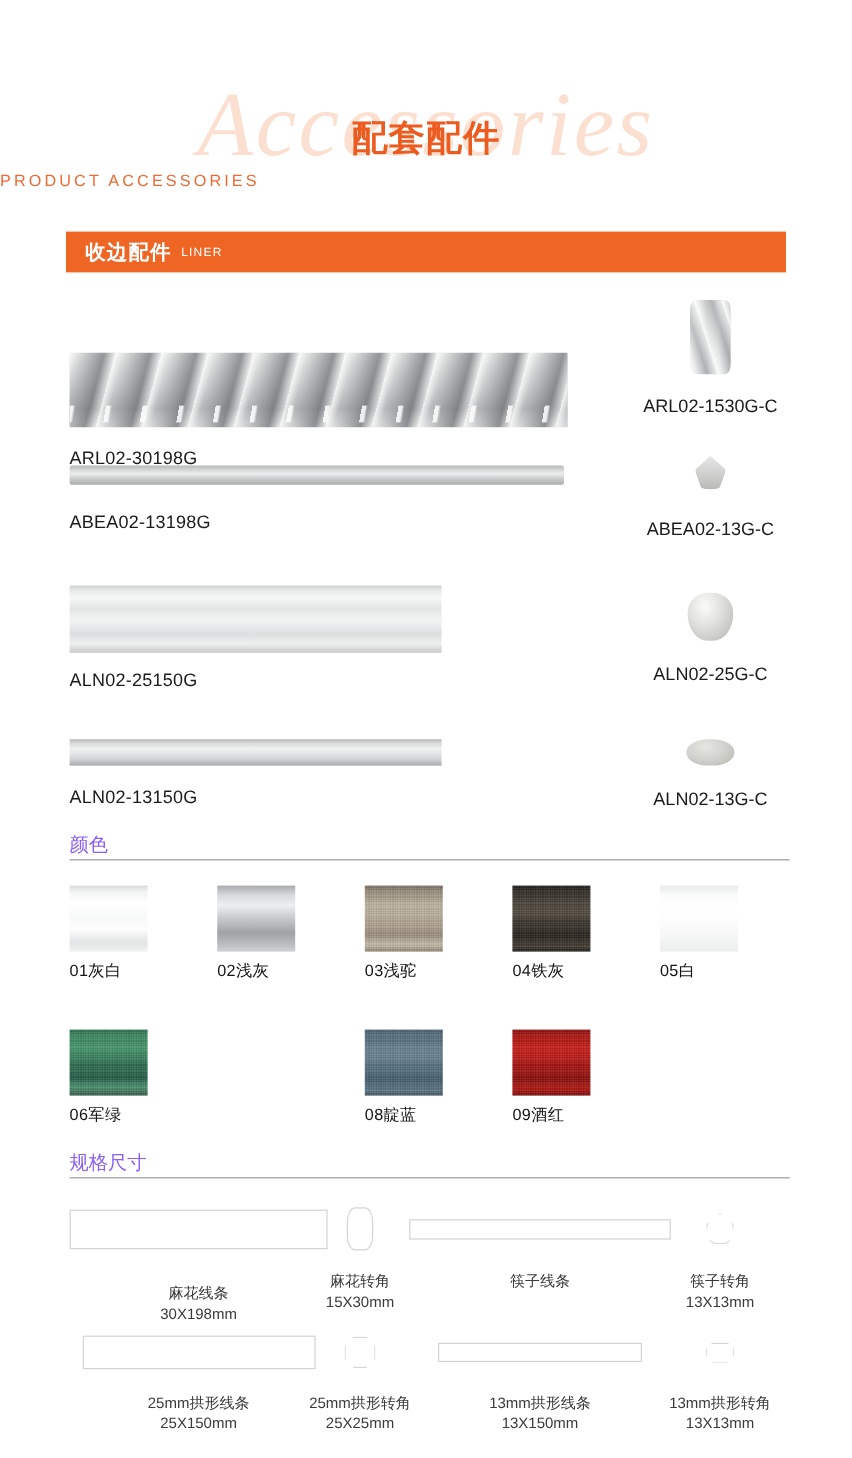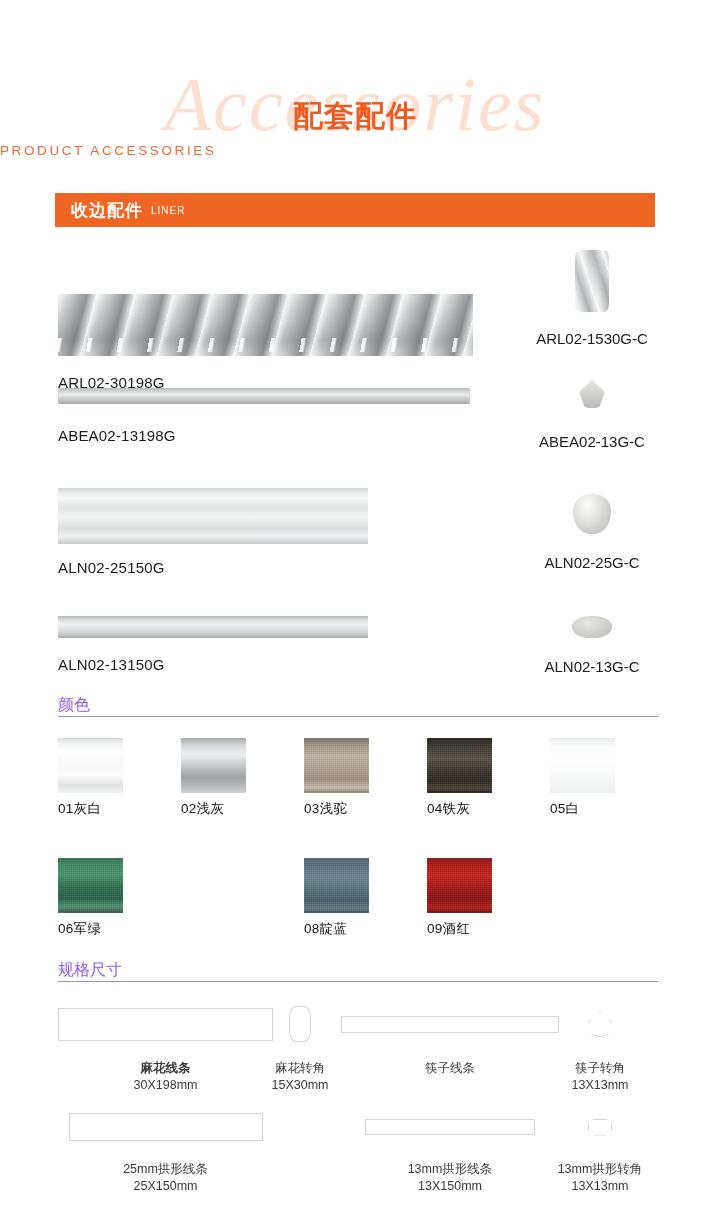--- a/index.html
+++ b/index.html
@@ -327,21 +327,21 @@
 
   <div class="sec-head" style="top:962px;">
     <div class="label">规格尺寸</div>
     <div class="rule"></div>
   </div>
 
   <div class="spec-item" style="left:58px; top:1005px; width:215px;">
     <div class="spec-shape-wrap">
         <div class="outline sh-bar-30198"></div>
       </div>
-    <div class="spec-name" style="margin-top:17px;font-weight:bold;">麻花线条</div>
+    <div class="spec-name" style="margin-top:27px;">麻花线条</div>
     <div class="spec-dim">30X198mm</div>
   </div>
   <div class="spec-item" style="left:245px; top:1005px; width:110px;">
     <div class="spec-shape-wrap">
         <div class="outline sh-barrel"></div>
       </div>
     <div class="spec-name" style="margin-top:17px;">麻花转角</div>
     <div class="spec-dim">15X30mm</div>
   </div>
   <div class="spec-item" style="left:335px; top:1005px; width:230px;">
@@ -358,20 +358,27 @@
     <div class="spec-dim">13X13mm</div>
   </div>
 
   <div class="spec-item" style="left:58px; top:1108px; width:215px;">
     <div class="spec-shape-wrap">
         <div class="outline sh-bar-25150"></div>
       </div>
     <div class="spec-name" style="margin-top:15px;">25mm拱形线条</div>
     <div class="spec-dim">25X150mm</div>
   </div>
+  <div class="spec-item" style="left:245px; top:1108px; width:110px;">
+    <div class="spec-shape-wrap">
+        <div class="outline sh-oct"></div>
+      </div>
+    <div class="spec-name" style="margin-top:15px;">25mm拱形转角</div>
+    <div class="spec-dim">25X25mm</div>
+  </div>
   <div class="spec-item" style="left:335px; top:1108px; width:230px;">
     <div class="spec-shape-wrap">
         <div class="outline sh-bar-13150"></div>
       </div>
     <div class="spec-name" style="margin-top:15px;">13mm拱形线条</div>
     <div class="spec-dim">13X150mm</div>
   </div>
   <div class="spec-item" style="left:545px; top:1108px; width:110px;">
     <div class="spec-shape-wrap">
         <div class="outline sh-oct-sm"></div>

